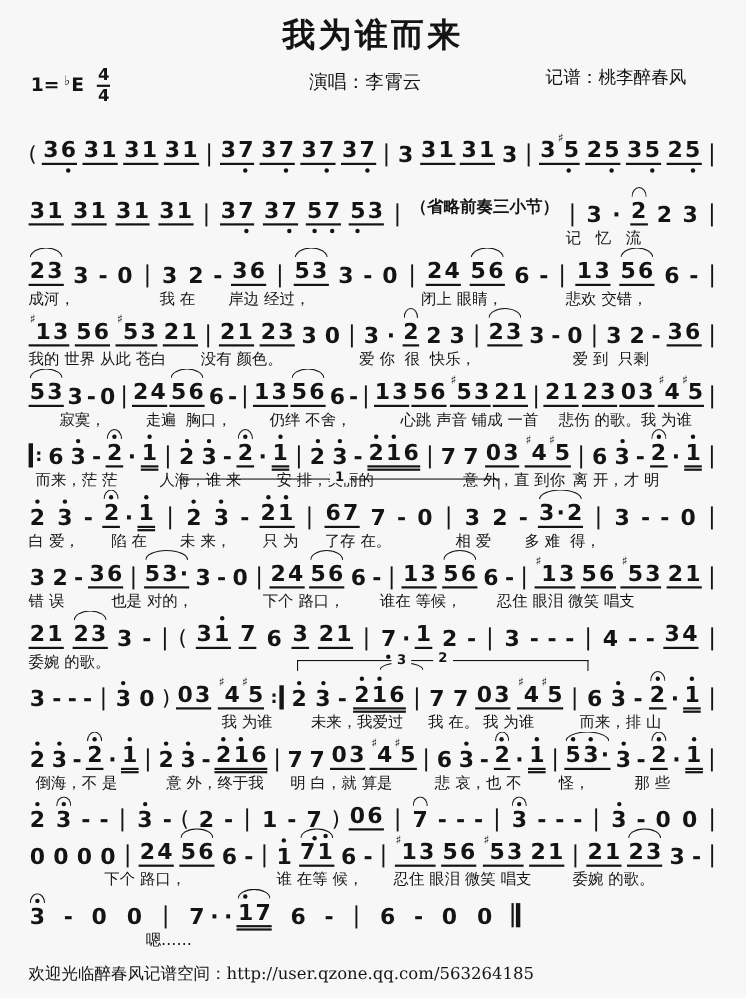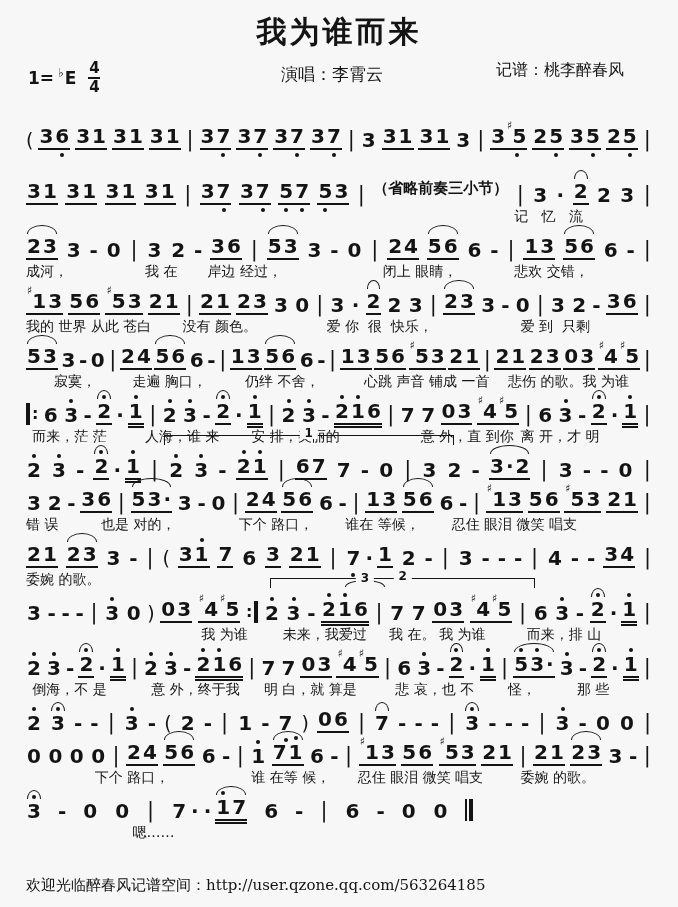--- a/index.html
+++ b/index.html
@@ -442,21 +442,21 @@
           <span class="grp u1">
             <span class="n">0</span>
             <span class="n">3</span>
           </span>
           <span class="grp u1">
             <span class="n"><sup>♯</sup>4</span>
             <span class="n"><sup>♯</sup>5</span>
           </span>
           <span class="barline">|</span>
         </div>
-        <div class="lrow"><span style="left: 0%; margin-left: 28px;">寂寞，</span><span style="left: 17%;">走遍 胸口，</span><span style="left: 35%;">仍绊 不舍，</span><span style="left: 54%;">心跳 声音 铺成 一首</span><span style="left: 77%;">悲伤 的歌。我 为谁</span></div>
+        <div class="lrow"><span style="left: 0%; margin-left: 28px;">寂寞，</span><span style="left: 17%; font-family: Liberation Mono, monospace;">走遍 胸口，</span><span style="left: 35%;">仍绊 不舍，</span><span style="left: 54%;">心跳 声音 铺成 一首</span><span style="left: 77%;">悲伤 的歌。我 为谁</span></div>
       </div>
       <div class="mrow">
         <div class="mline">
           <span class="rbar">
             <span class="thick"></span>
             <span class="rdots">:</span>
           </span>
           <span class="grp">
             <span class="n">6</span>
           </span>
@@ -601,20 +601,21 @@
           <span class="grp">
             <span class="n">3</span>
           </span>
           <span class="dash">-</span>
           <span class="dash">-</span>
           <span class="grp">
             <span class="n">0</span>
           </span>
           <span class="barline">|</span>
         </div>
+        <div class="lrow"><span style="left: 0%;">白 爱，</span><span style="left: 12%;">陷 在</span><span style="left: 22%;">未 来，</span><span style="left: 34%;">只 为</span><span style="left: 43%;">了存 在。</span><span style="left: 62%;">相 爱</span><span style="left: 72%;">多 难  得，</span></div>
       </div>
       <div class="mrow">
         <div class="mline">
           <span class="grp">
             <span class="n">3</span>
           </span>
           <span class="grp">
             <span class="n">2</span>
           </span>
           <span class="dash">-</span>

